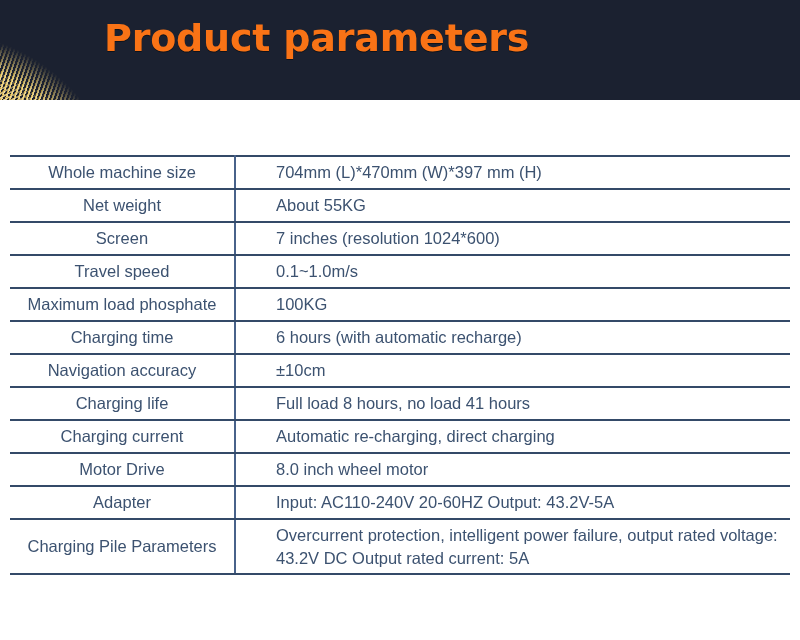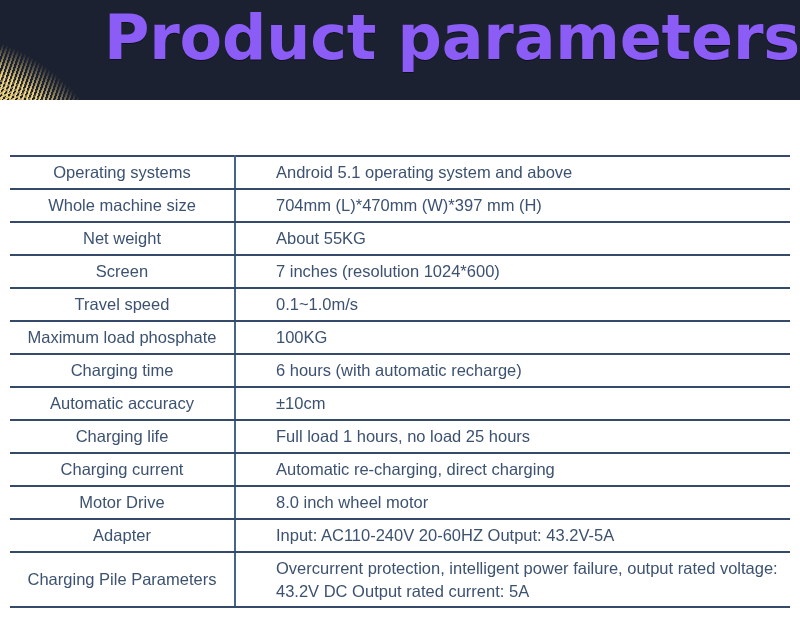--- a/index.html
+++ b/index.html
@@ -94,23 +94,23 @@
     transform: rotate(-26deg);
     filter: blur(0.4px);
   }
 
   .banner-title {
     position: absolute;
     left: 104px;
     top: 2px;
     height: 72px;
     line-height: 72px;
-    color: #8b5cf6;
+    color: #f97316;
     font-family: "DejaVu Sans", "Liberation Sans", sans-serif;
-    font-size: 62px;
+    font-size: 38px;
     font-weight: bold;
     letter-spacing: -0.2px;
     white-space: nowrap;
     text-shadow: 0 1px 0 rgba(0,0,0,.45);
   }
 
   
   .table-wrap {
     position: absolute;
     left: 0;
@@ -174,24 +174,20 @@
   </div>
 
   <div class="table-wrap">
     <table class="spec" id="spec-table">
       <colgroup>
         <col class="c-label">
         <col class="c-value">
       </colgroup>
       <tbody id="spec-body">
           <tr>
-            <td class="label">Operating systems</td>
-            <td class="value">Android 5.1 operating system and above</td>
-          </tr>
-          <tr>
             <td class="label">Whole machine size</td>
             <td class="value">704mm (L)*470mm (W)*397 mm (H)</td>
           </tr>
           <tr>
             <td class="label">Net weight</td>
             <td class="value">About 55KG</td>
           </tr>
           <tr>
             <td class="label">Screen</td>
             <td class="value">7 inches (resolution 1024*600)</td>
@@ -202,26 +198,26 @@
           </tr>
           <tr>
             <td class="label">Maximum load phosphate</td>
             <td class="value">100KG</td>
           </tr>
           <tr>
             <td class="label">Charging time</td>
             <td class="value">6 hours (with automatic recharge)</td>
           </tr>
           <tr>
-            <td class="label">Automatic accuracy</td>
+            <td class="label">Navigation accuracy</td>
             <td class="value">±10cm</td>
           </tr>
           <tr>
             <td class="label">Charging life</td>
-            <td class="value">Full load 1 hours, no load 25 hours</td>
+            <td class="value">Full load 8 hours, no load 41 hours</td>
           </tr>
           <tr>
             <td class="label">Charging current</td>
             <td class="value">Automatic re-charging, direct charging</td>
           </tr>
           <tr>
             <td class="label">Motor Drive</td>
             <td class="value">8.0 inch wheel motor</td>
           </tr>
           <tr>

